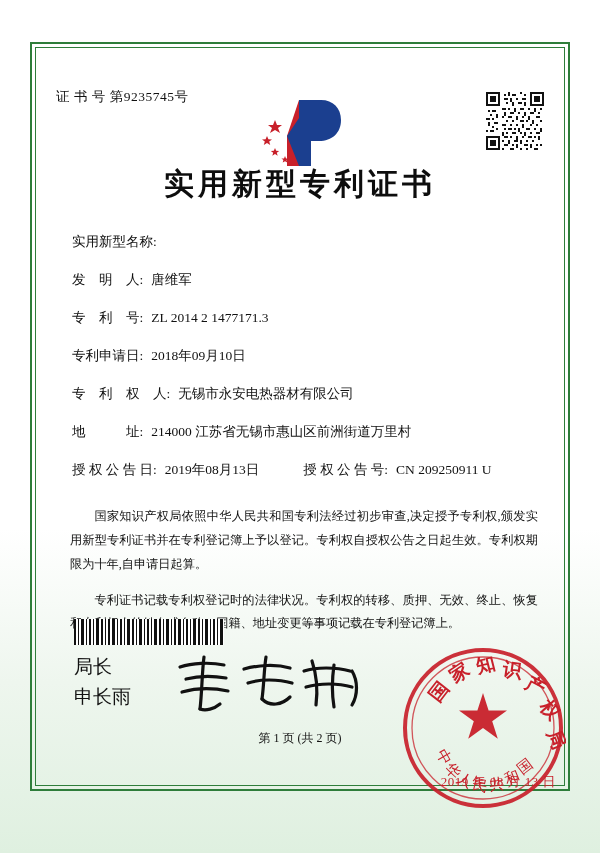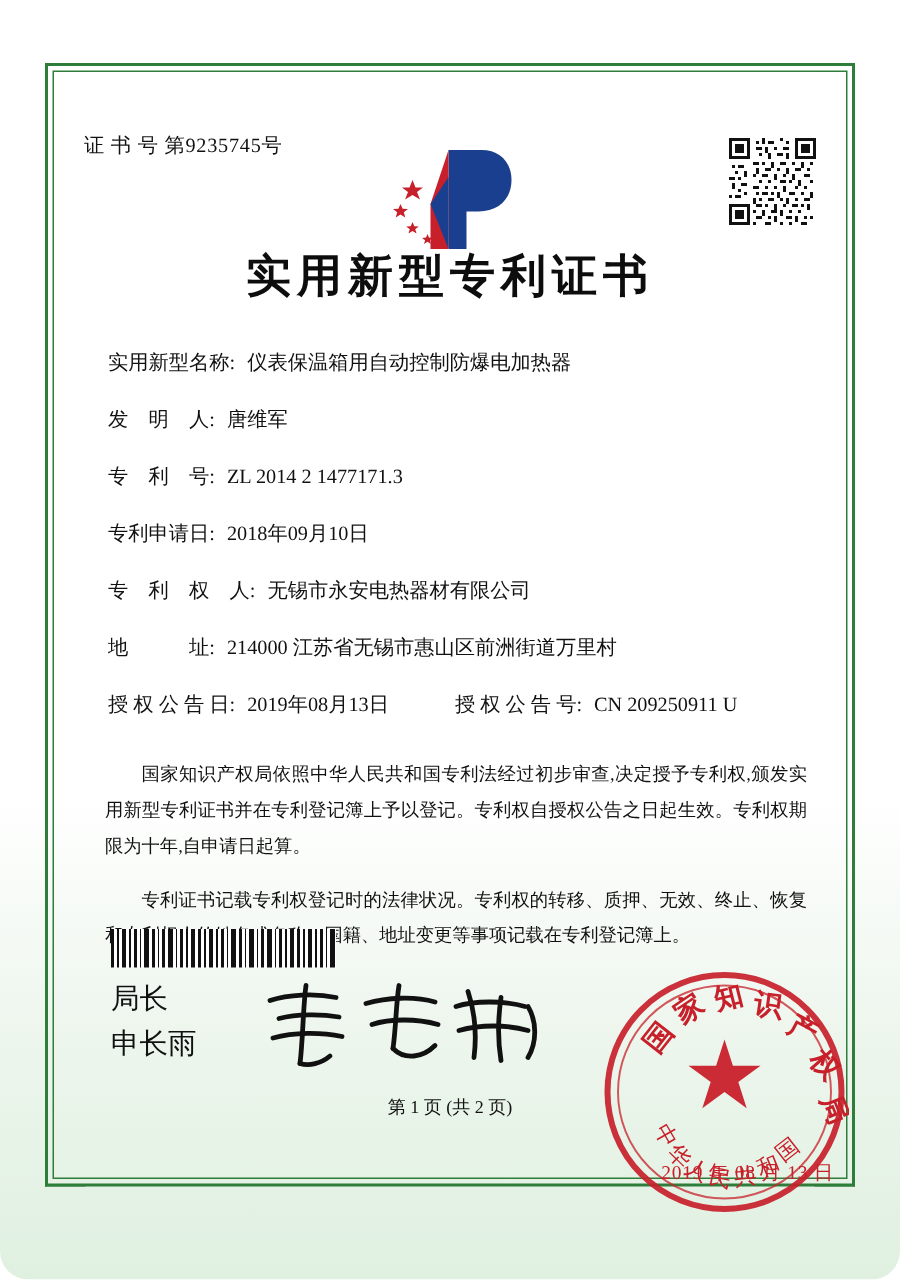--- a/index.html
+++ b/index.html
@@ -9,21 +9,20 @@
     font-family:"Liberation Serif","DejaVu Serif",serif;
     color:#1a1a1a;
     overflow:hidden;
   }
   .page{
     position:relative;
     width:600px;height:853px;
     box-sizing:border-box;
     background:
       linear-gradient(to bottom,#ffffff 0%,#ffffff 62%,#eef6ee 80%,#dff0e0 100%);
-    border-radius: 19px;
   }
   
   .border-outer{
     position:absolute;left:30px;top:42px;right:30px;bottom:62px;
     border:2px solid #2e7d3a;
   }
   .border-inner{
     position:absolute;left:35px;top:47px;right:35px;bottom:67px;
     border:1px solid #2e7d3a;
   }
@@ -294,21 +293,20 @@
         </g>
       </svg>
     </div>
 
     <h1 class="title">实用新型专利证书</h1>
 
     <div class="fields">
 
       <div class="field">
         <span class="lbl">实用新型名称:</span>
-        <span class="val">仪表保温箱用自动控制防爆电加热器</span>
       </div>
 
       <div class="field">
         <span class="lbl">发　明　人:</span>
         <span class="val">唐维军</span>
       </div>
 
       <div class="field">
         <span class="lbl">专　利　号:</span>
         <span class="val">ZL 2014 2 1477171.3</span>

